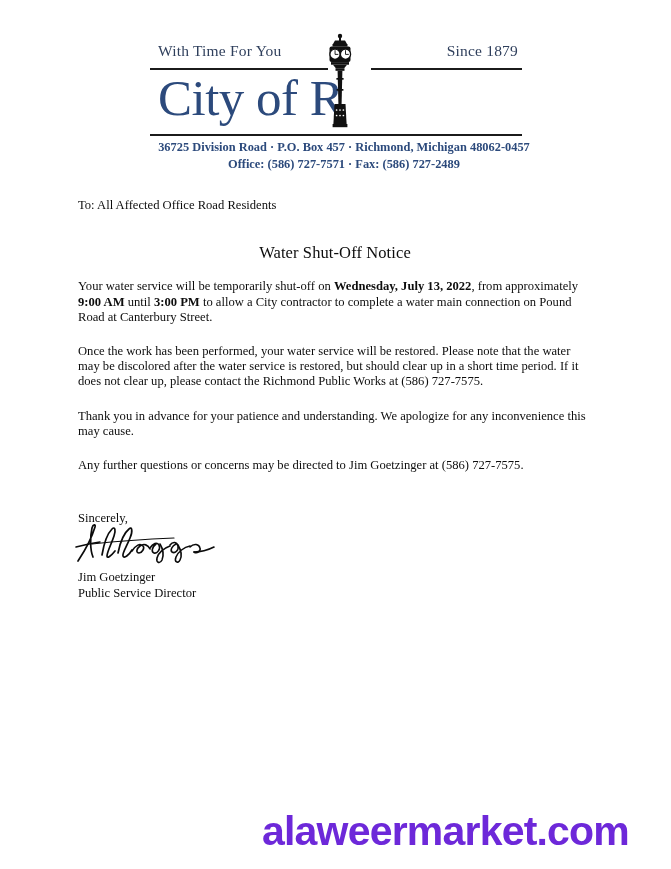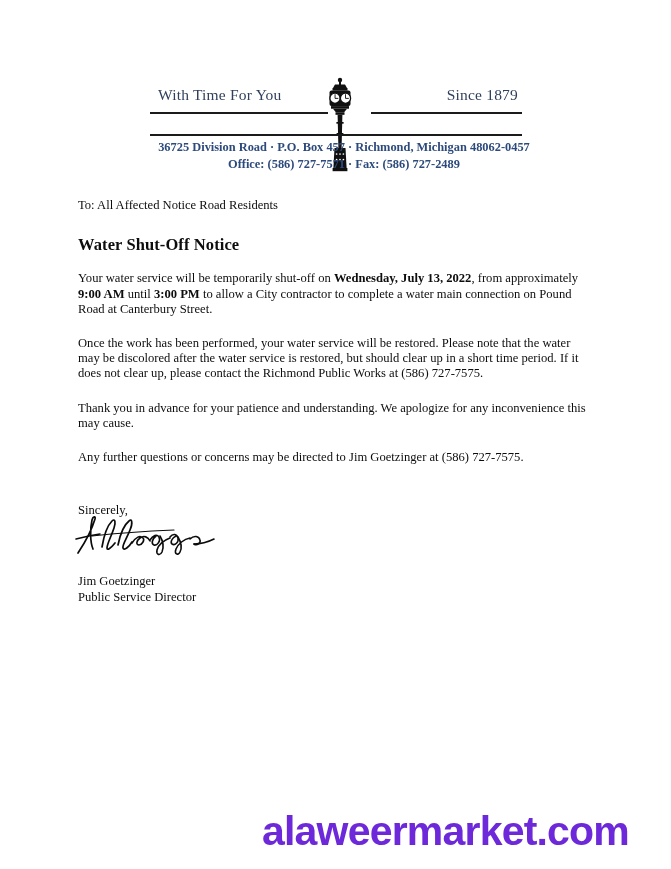--- a/index.html
+++ b/index.html
@@ -19,21 +19,20 @@
   
   .letterhead {
     position: absolute;
     left: 150px;
     top: 42px;
     width: 372px;
   }
   .lh-tagline-row {
     position: relative;
     height: 30px;
-    margin-top: 44px;
   }
   .lh-tagline-left,
   .lh-tagline-right {
     position: absolute;
     top: 0;
     font-size: 15.5px;
     color: #2f3f5c;
     letter-spacing: .2px;
     white-space: nowrap;
   }
@@ -105,24 +104,24 @@
     top: 198px;
     width: 514px;
     font-size: 12.6px;
     line-height: 15.2px;
     color: #0d0d0d;
   }
   .to-line {
     margin: 0 0 0 0;
   }
   .doc-title {
-    margin: 24px 0 0 0;
-    text-align: left;
+    margin: 32px 0 0 0;
+    text-align: center;
     font-size: 16.5px;
-    font-weight: bold;
+    font-weight: normal;
     letter-spacing: .1px;
   }
   .salutation {
     margin: 30px 0 0 0;
   }
   .para {
     margin: 19px 0 0 0;
     text-align: left;
   }
   .u-bold {
@@ -136,21 +135,21 @@
   }
   .sig-closing { margin: 0; }
   .sig-mark {
     position: absolute;
     left: -4px;
     top: 12px;
     width: 150px;
     height: 42px;
   }
   .sig-name {
-    margin: 56px 0 0 0;
+    margin: 44px 0 0 0;
     line-height: 15.5px;
   }
   .sig-title {
     margin: 0;
     line-height: 15.5px;
   }
 
   
   .watermark {
     position: absolute;
@@ -170,20 +169,21 @@
 <div class="letterhead">
 
   <div class="lh-tagline-row">
     <span class="lh-tagline-left">With Time For You</span>
     <span class="lh-tagline-right">Since 1879</span>
     <div class="lh-rule-left"></div>
     <div class="lh-rule-right"></div>
   </div>
 
   <div class="lh-wordmark">
+    <span class="lh-word lh-word-a">City of R</span>
 
     <span class="lamp">
       <svg viewBox="0 0 32 96" width="32" height="96" aria-hidden="true">
         <g fill="#101010">
 
           <circle cx="16" cy="4" r="2.2"></circle>
           <rect x="15" y="5.5" width="2" height="4"></rect>
 
           <path d="M9 12 L23 12 L21 8.5 L11 8.5 Z"></path>
           <rect x="8.5" y="12" width="15" height="2.6"></rect>
@@ -230,21 +230,21 @@
   <div class="lh-rule-bottom"></div>
 
   <div class="lh-address">
     <div>36725 Division Road · P.O. Box 457 · Richmond, Michigan 48062-0457</div>
     <div>Office: (586) 727-7571 · Fax: (586) 727-2489</div>
   </div>
 </div>
 
 <div class="letter">
 
-  <p class="to-line">To: All Affected Notice Road Residents</p>
+  <p class="to-line">To: All Affected Office Road Residents</p>
 
   <h1 class="doc-title">Water Shut-Off Notice</h1>
 
 
   <p class="para">
     <span>Your water service will be temporarily shut-off on </span><span class="u-bold">Wednesday, July 13, 2022</span><span>, from approximately </span><span class="u-bold">9:00 AM</span><span> until </span><span class="u-bold">3:00 PM</span><span> to allow a City contractor to complete a water main connection on Pound Road at Canterbury Street.</span>
   </p>
 
 
   <p class="para">Once the work has been performed, your water service will be restored. Please note that the water may be discolored after the water service is restored, but should clear up in a short time period. If it does not clear up, please contact the Richmond Public Works at (586) 727-7575.</p>

